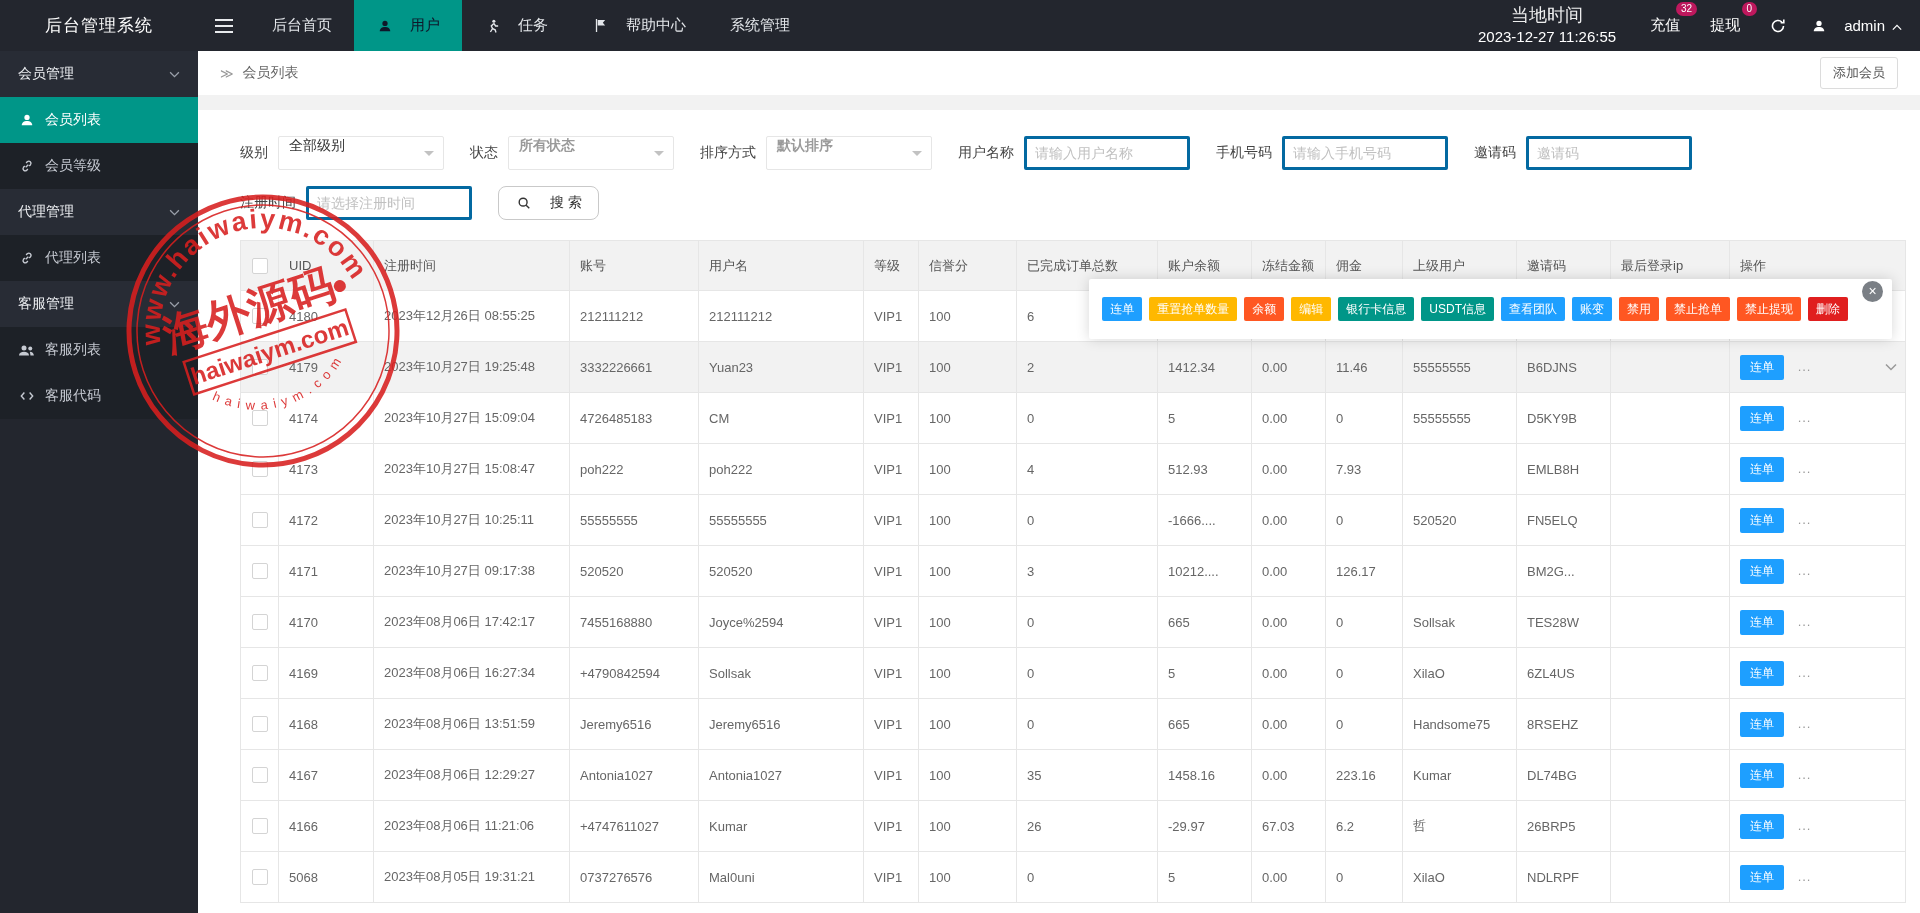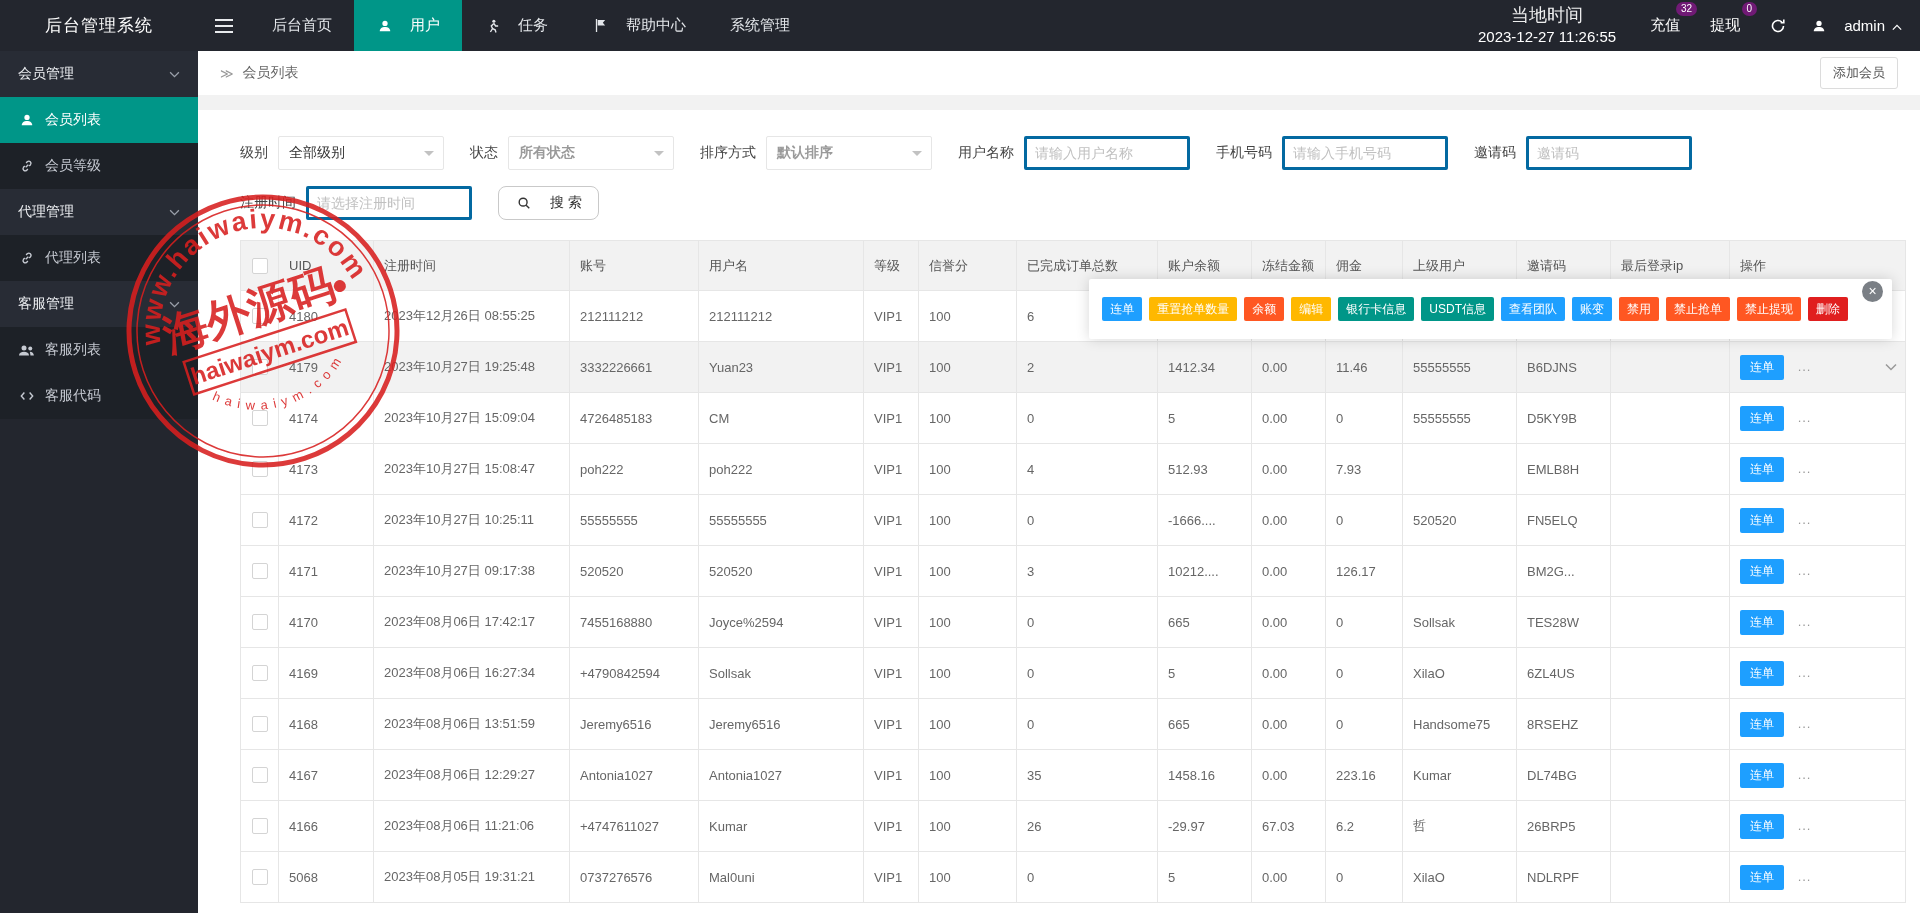--- a/index.html
+++ b/index.html
@@ -4,27 +4,27 @@
 <style>
   * { margin:0; padding:0; box-sizing:border-box; }
   html,body { width:1920px; height:913px; overflow:hidden; font-family:"Liberation Sans","DejaVu Sans",sans-serif; background:#f2f2f2; position:relative; }
 
   
   .topnav { position:absolute; top:0; left:0; right:0; height:51px; background:#23262e; display:flex; align-items:stretch; color:#fff; z-index:10; }
   .logo { width:198px; display:flex; align-items:center; justify-content:center; font-size:17px; letter-spacing:1px; }
   .hamburger { width:52px; display:flex; align-items:center; justify-content:center; cursor:pointer; color:#e8eaed; }
   .nav-items { display:flex; }
   .nav-item { display:flex; align-items:center; gap:7px; padding:0 22px; font-size:15px; color:#e3e6ea; cursor:pointer; }
-  .nav-item.active { background:#009688; color:#ffffff; }
+  .nav-item.active { background:#009688; color:#0f172a; }
   .nav-right { margin-left:auto; display:flex; align-items:center; padding-right:18px; }
   .time-block { text-align:center; margin-right:34px; line-height:1.3; }
   .time-label { font-size:18px; opacity:.92; }
   .time-value { font-size:15px; }
   .nav-pill { position:relative; margin-right:30px; font-size:15px; cursor:pointer; }
-  .pill-badge { position:absolute; top:-14px; right:-17px; background:#701a75; color:#fff; font-size:10px; line-height:1; padding:2px 5px; border-radius:8px; }
+  .pill-badge { position:absolute; top:-14px; right:-17px; background:#be185d; color:#fff; font-size:10px; line-height:1; padding:2px 5px; border-radius:8px; }
   .nav-refresh { margin-right:24px; cursor:pointer; display:flex; color:#fff; }
   .admin-chunk { display:flex; align-items:center; gap:7px; font-size:15px; cursor:pointer; }
 
   
   .sidebar { position:absolute; top:51px; left:0; bottom:0; width:198px; background:#23262e; z-index:5; }
   .side-item { height:46px; display:flex; align-items:center; padding:0 18px; font-size:14px; cursor:pointer; position:relative; }
   .side-group { background:#282c35; color:#eceef1; }
   .side-child { background:#1d2127; color:#c6cad2; }
   .side-child.active { background:#009688; color:#fff; }
   .side-chevron { margin-left:auto; color:#9aa0aa; display:flex; }
@@ -36,21 +36,21 @@
   .breadcrumb { display:flex; align-items:center; gap:9px; font-size:14px; color:#666; }
   .bc-arrow { color:#999; font-size:13px; }
   .add-btn { margin-left:auto; background:#fff; border:1px solid #dcdcdc; color:#555; font-size:13px; padding:6px 12px; border-radius:3px; cursor:pointer; }
   .card { margin-top:15px; background:#fff; height:calc(100% - 59px); padding:26px 15px 0 42px; overflow:hidden; }
 
   
   .filter-row { display:flex; align-items:center; gap:26px; margin-bottom:16px; }
   .filter-row.second { margin-bottom:20px; }
   .filter-group { display:flex; align-items:center; gap:10px; }
   .filter-label { font-size:14px; color:#444; white-space:nowrap; }
-  .select { width:166px; height:34px; border:1px solid #e6e6e6; border-radius:2px; background:#fff; display:flex; align-items:center; padding:0 26px 0 10px; position:relative; font-size:14px; color:#333; cursor:pointer; }
+  .select { width:166px; height:34px; border:1px solid #e6e6e6; border-radius:2px; background:#fff; display:flex; padding:0 26px 0 10px; position:relative; font-size:14px; color:#333; cursor:pointer; }
   .select-value.muted { color:#9a9a9a;font-weight:bold; }
   .caret { position:absolute; right:9px; top:50%; margin-top:-2px; width:0; height:0; border:5px solid transparent; border-top-color:#c2c2c2; }
   .input { width:166px; height:34px; border:3px solid #0369a1; border-radius:2px; padding:0 8px; font-size:14px; color:#333; outline:none; }
   .input::placeholder { color:#c0c0c0; }
   .search-btn { display:flex; align-items:center; gap:8px; background:#fff; border:1px solid #c9c9c9; border-radius:8px; padding:0 16px; height:34px; font-size:14px; color:#333; cursor:pointer; }
 
   
   .member-table { border-collapse:collapse; table-layout:fixed; width:1665px; font-size:13px; color:#666; }
   .member-table th, .member-table td { border:1px solid #e6e6e6; height:51px; padding:0 10px; text-align:left; overflow:hidden; white-space:nowrap; text-overflow:ellipsis; }
   .member-table thead th { background:#f2f2f2; color:#555; font-weight:normal; height:50px; }

